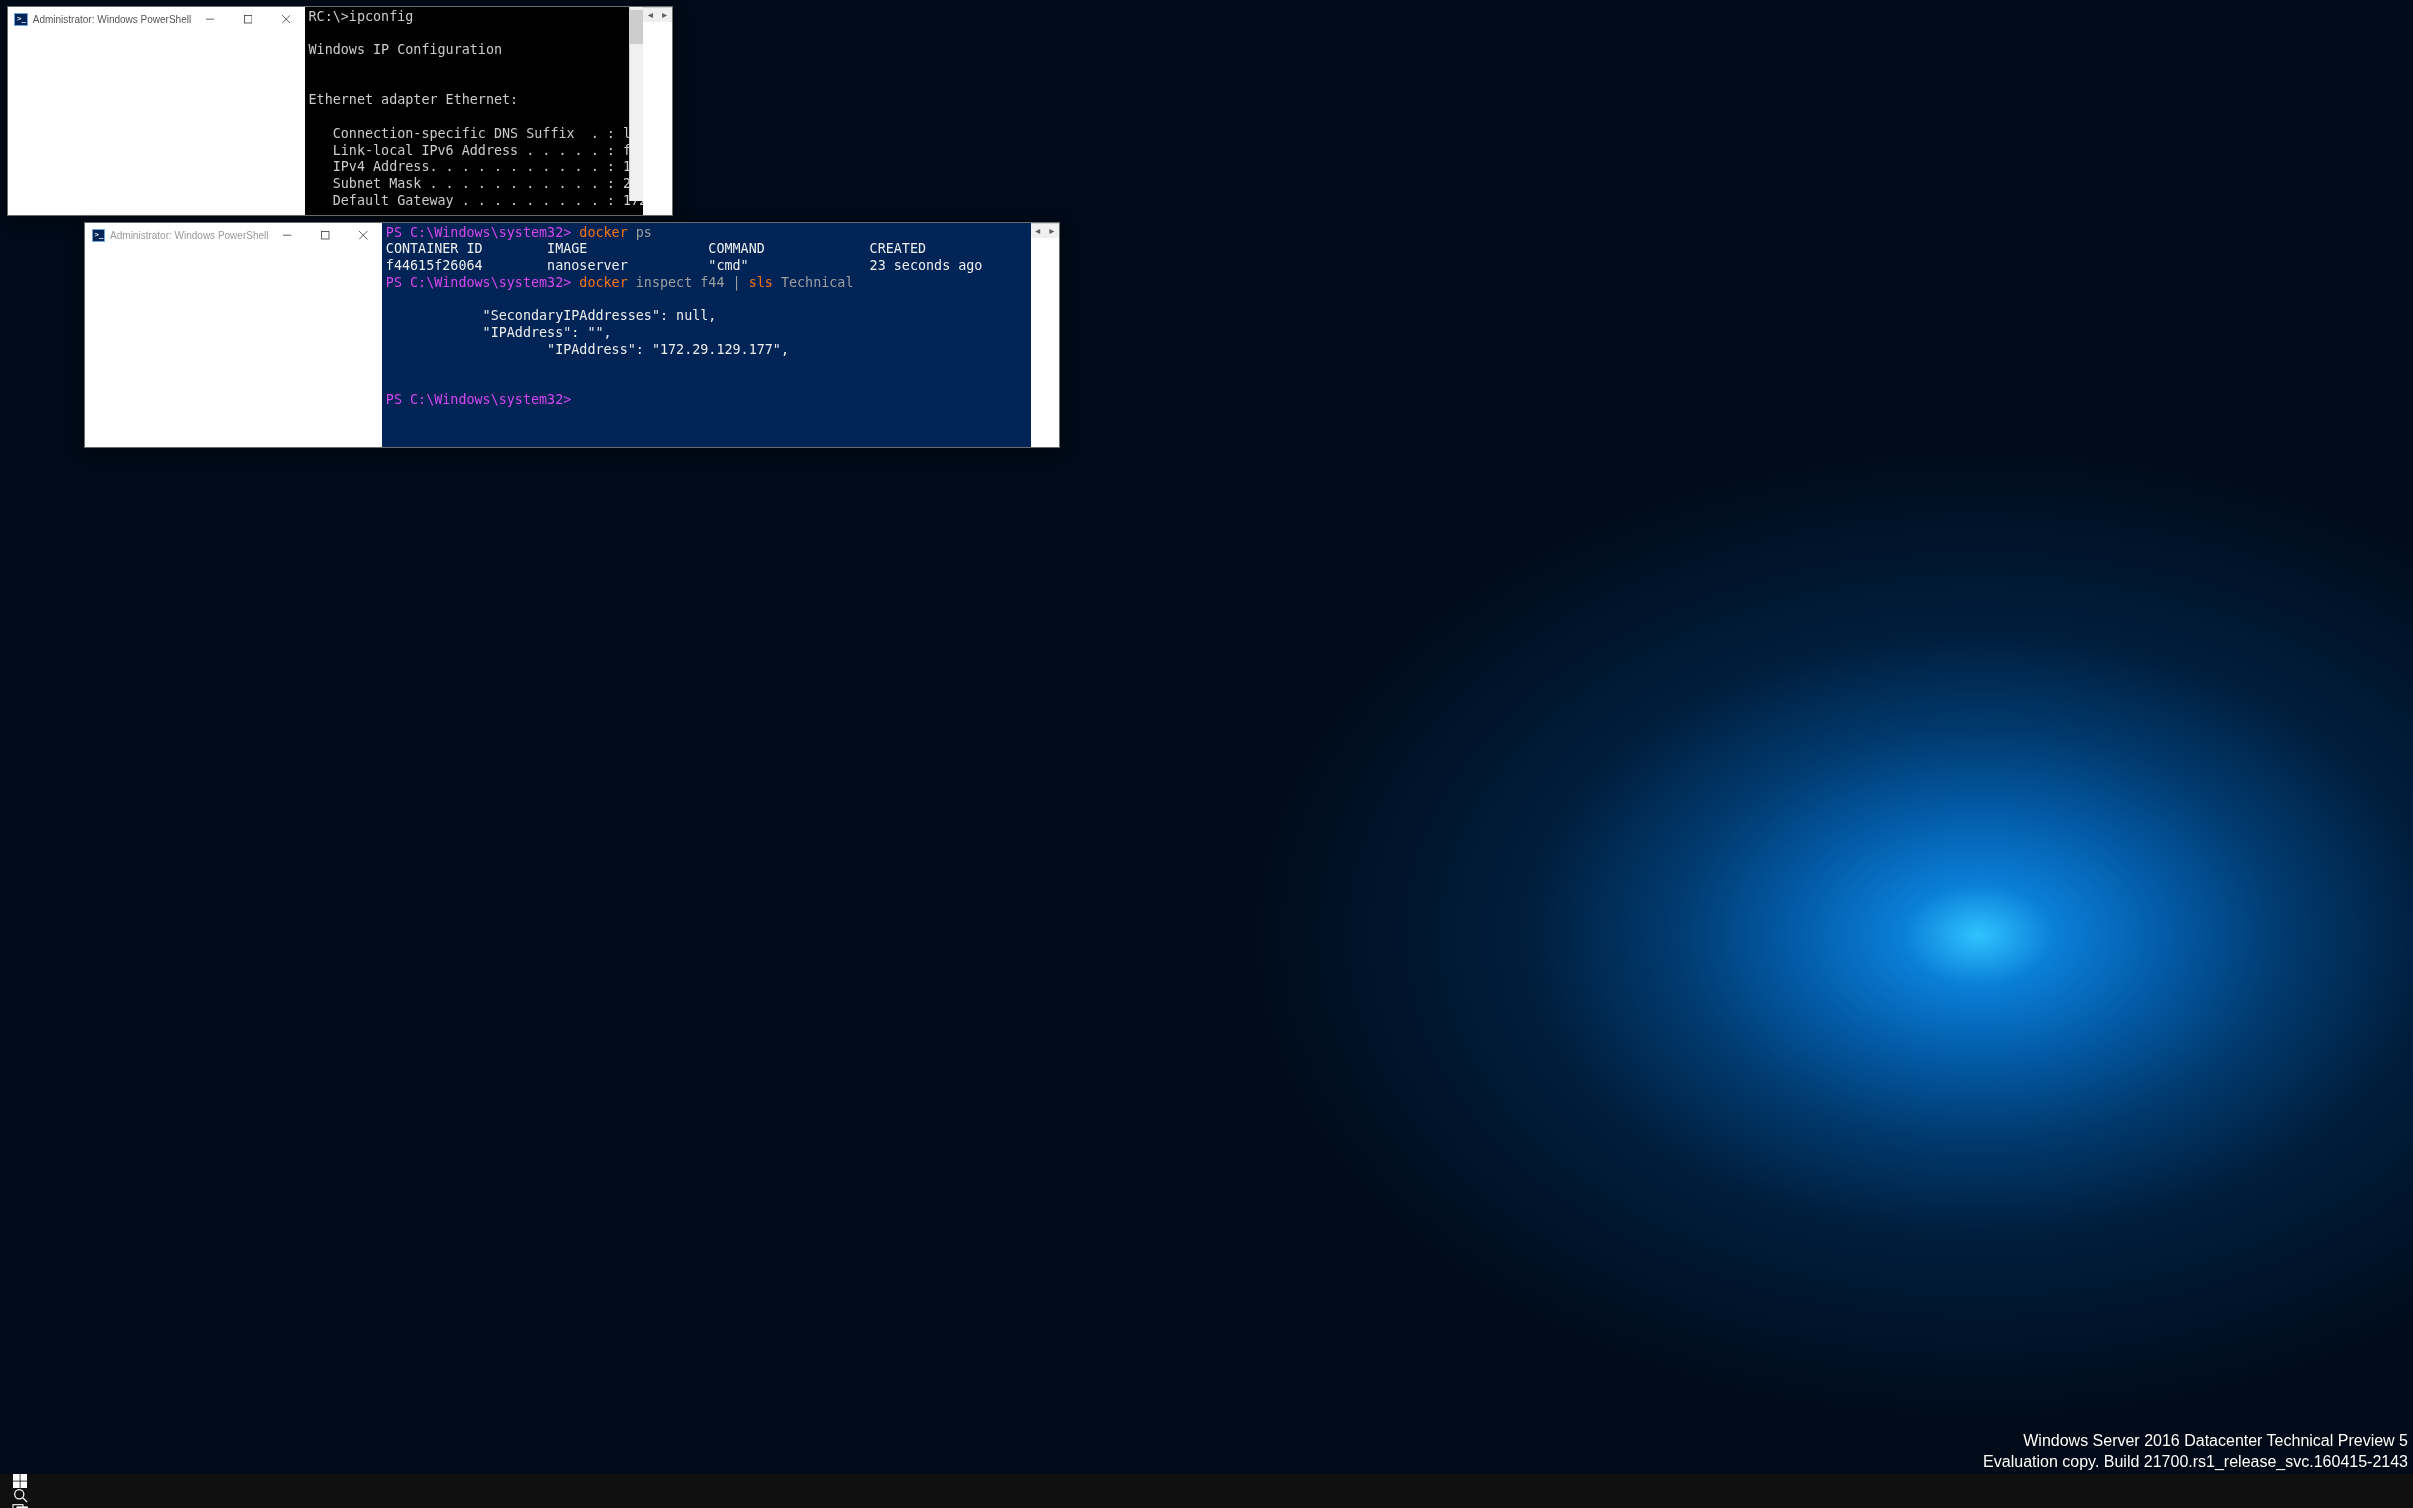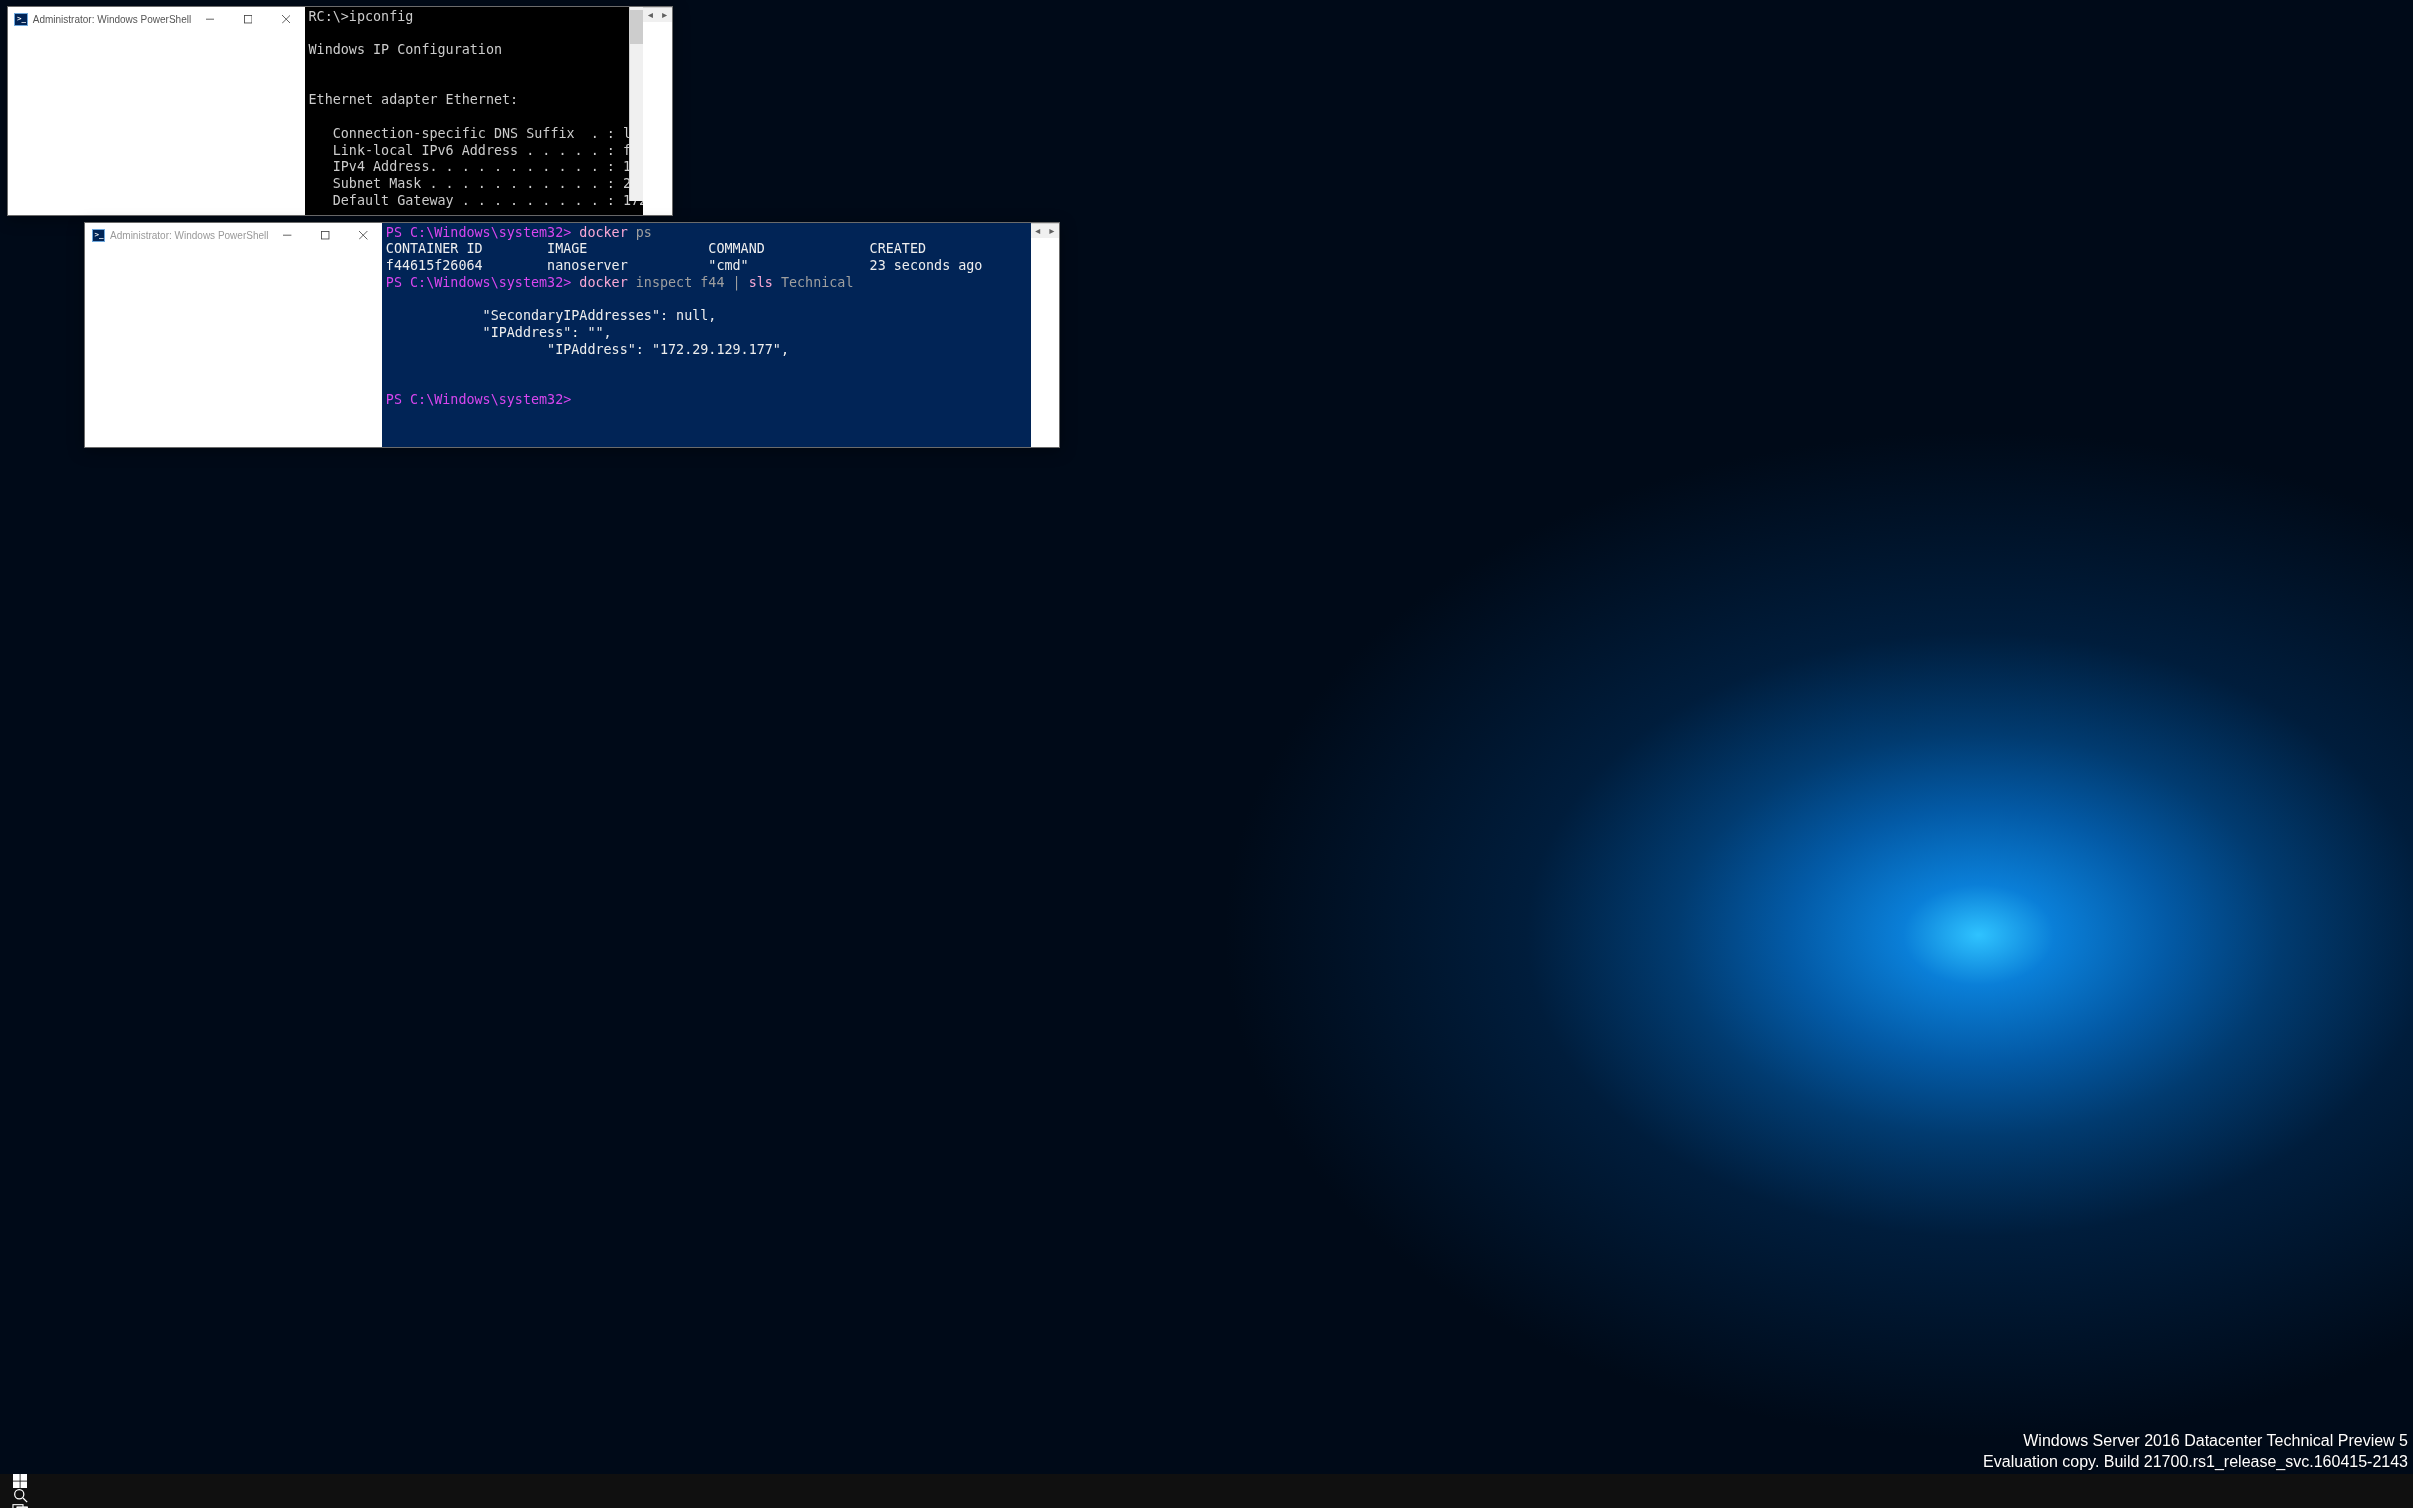--- a/index.html
+++ b/index.html
@@ -57,21 +57,21 @@
   .terminal pre {
     font: 13.4px/1.25 Consolas, "Lucida Console", monospace;
     white-space: pre;
     padding: 1.7px 3.4px;
     height: 100%;
     overflow: auto;
   }
   .terminal.dark pre { background: #000; color: #ccc; }
   .terminal.blue pre { background: #012456; color: #eee; }
   .term-prompt { color: #d946ef; }
-  .kw-yellow { color: #f9a8d4; }
+  .kw-yellow { color: #f97316; }
   .kw-gray   { color: #9f9f9f; }
 
   .vscroll {
     position: absolute;
     right: 0; top: 0; bottom: 14.2px;
     width: 14.2px;
     background: #f0f0f0;
     border-left: 0.8px solid #d0d0d0;
   }
   .vscroll .thumb {

